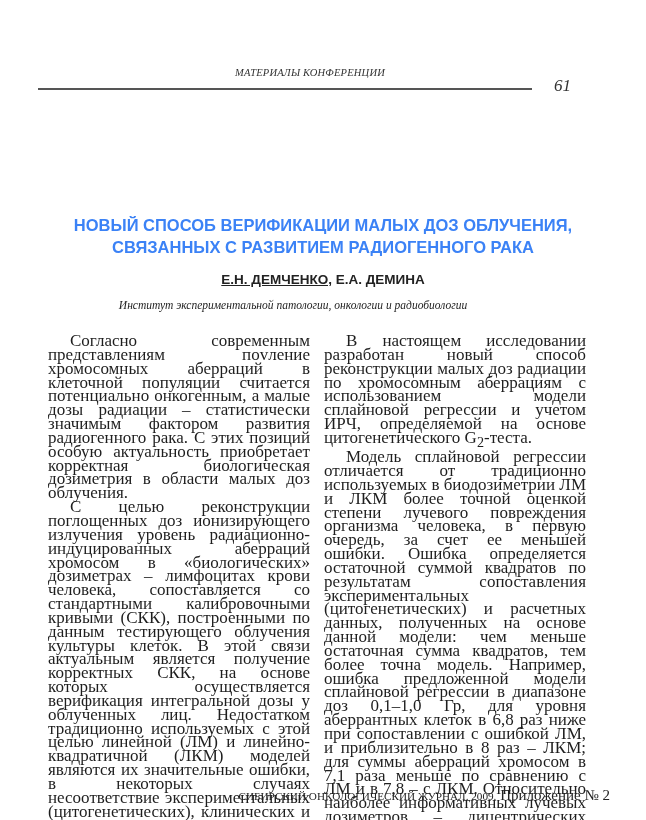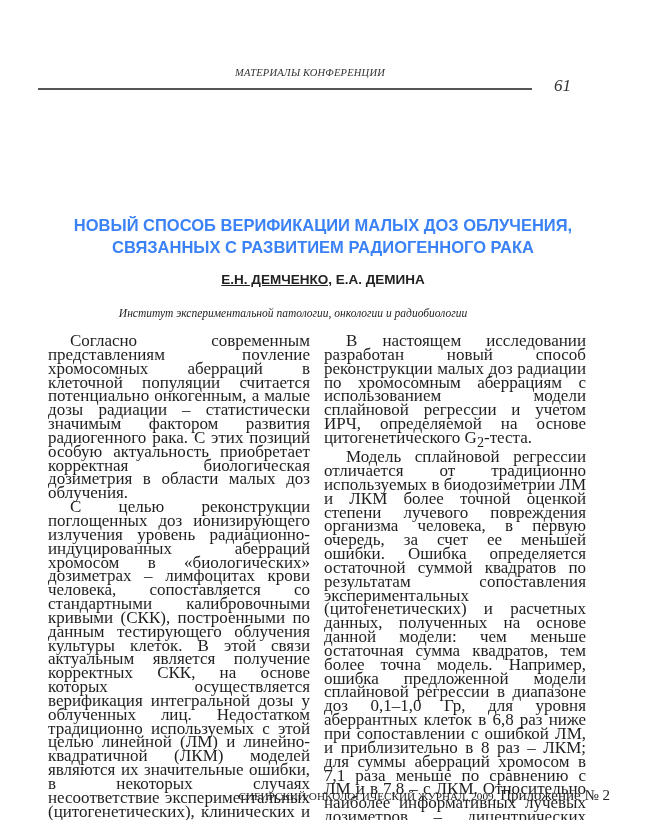--- a/index.html
+++ b/index.html
@@ -8,21 +8,21 @@
     font-family: "Liberation Serif", serif; font-style: italic; font-size: 10.5px; letter-spacing: 0.2px; color: #333; }
   .rule { position: absolute; left: 38px; top: 88px; width: 494px; height: 2px; background: #555; }
   .page-num { position: absolute; left: 554px; top: 76px; font-family: "Liberation Serif", serif;
     font-style: italic; font-size: 17px; color: #333; }
   .title { position: absolute; left: 0; width: 646px; top: 214px; text-align: center;
     font-family: "Liberation Sans", sans-serif; font-weight: bold; font-size: 16.5px; line-height: 22px; color: #3b82f6; }
   .authors { position: absolute; left: 0; width: 646px; top: 272px; text-align: center;
     font-family: "Liberation Sans", sans-serif; font-weight: bold; font-size: 13.5px; color: #222; }
   .authors .u { text-decoration: underline; }
   .affil { position: absolute; left: 0; width: 586px; top: 298px; text-align: center;
-    font-family: "Liberation Serif", serif; font-style: italic; font-size: 11.5px; line-height: 15px; color: #222; margin-top: 8px; }
+    font-family: "Liberation Serif", serif; font-style: italic; font-size: 11.5px; line-height: 15px; color: #222; }
   .col { position: absolute; top: 334px; width: 262px; font-family: "Liberation Serif", serif;
     font-size: 17px; line-height: 13.85px; text-align: justify; hyphens: manual; color: #1e1e1e; }
   .col-left { left: 48px; }
   .col-right { left: 324px; }
   .col p { margin: 0; text-indent: 22px; }
   .footer { position: absolute; right: 36px; top: 787px; font-family: "Liberation Serif", serif;
     font-size: 11.2px; color: #222; }
   .footer .small { font-size: 15px; }
 </style>
 </head>

